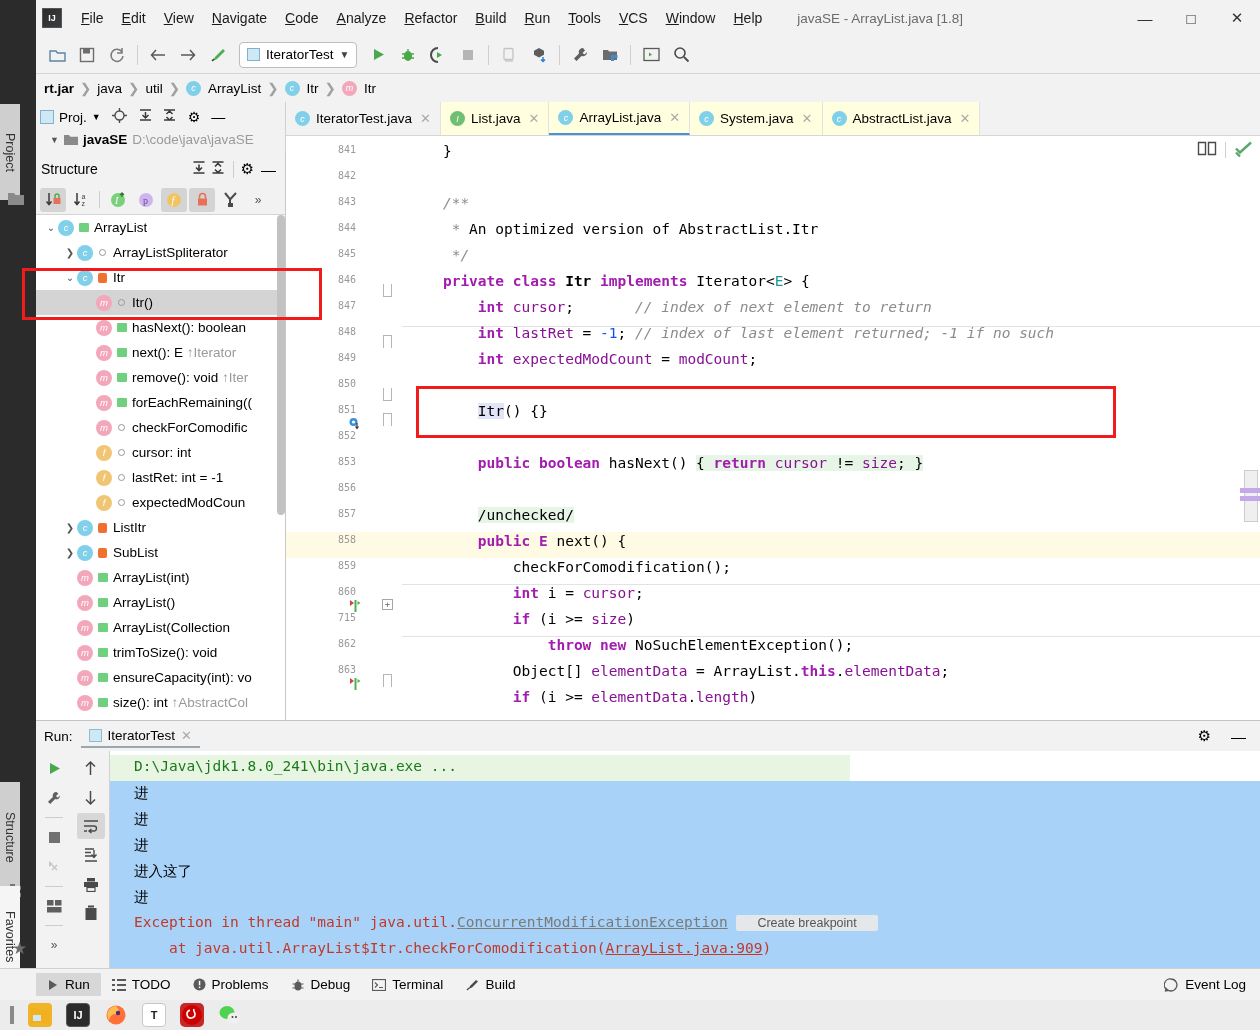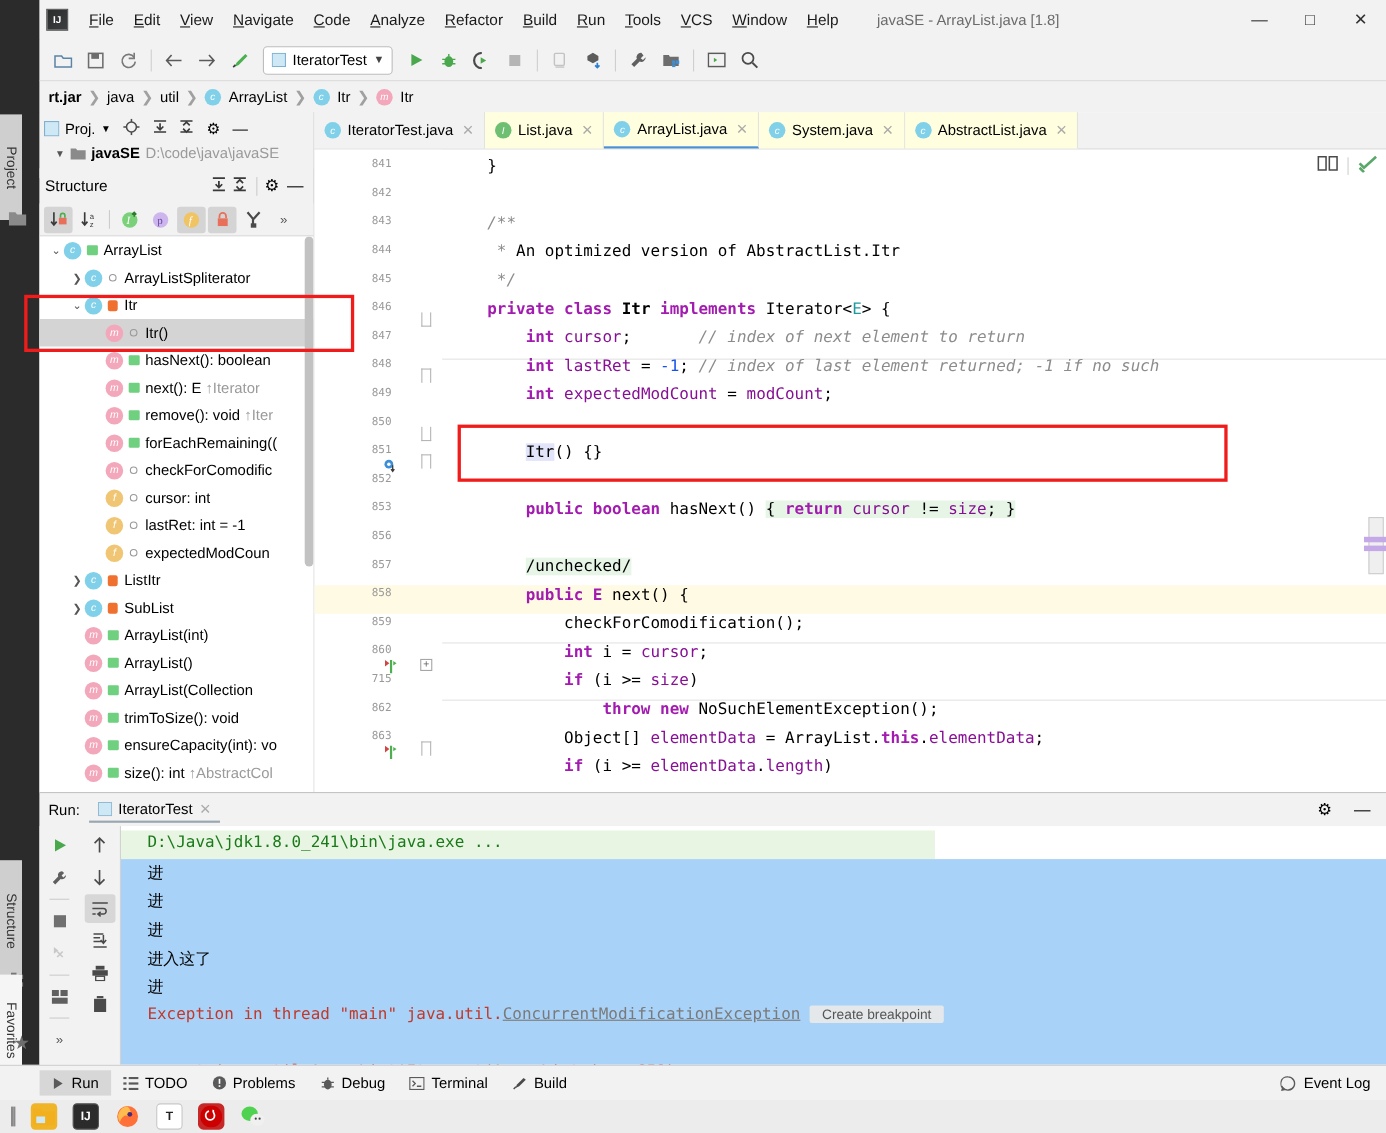--- a/index.html
+++ b/index.html
@@ -123,21 +123,21 @@
     background:#f2f2f2; border-right:1px solid #d2d2d2; }
   .rs-b { width:28px; height:26px; display:flex; align-items:center; justify-content:center; border-radius:3px; }
   .rs-b.on { background:#d7d7d7; }
   .console { flex:1; background:#fff; position:relative; overflow:hidden;
     font-family:"DejaVu Sans Mono","Liberation Mono",monospace; font-size:14.5px; }
   .cline { position:absolute; left:24px; white-space:pre; }
   .selbg { position:absolute; left:0; background:#a8d2f7; }
   .greenbg { position:absolute; left:0; background:#e8f5e2; }
   .cgreen { color:#1a7a1a; } .cred { color:#c0392b; } .clink { text-decoration:underline; color:#7a7a7a; }
   .credlink { color:#c0392b; text-decoration:underline; }
-  .bpchip { display:inline-block; background:#e4e8ea; border-radius:2px; padding:1px 11px; color:#555;
+  .bpchip { display:inline-block; background:#e4e8ea; border-radius:2px; padding:1px 21px; color:#555;
     font-size:12.5px; font-family:"Liberation Sans",sans-serif; }
 
   
   .statusbar { position:absolute; left:0; top:968px; width:1260px; height:32px; background:#f2f2f2;
     display:flex; align-items:center; border-top:1px solid #d0d0d0; padding-left:36px; font-size:13.5px; }
   .sb-item { display:flex; align-items:center; gap:6px; padding:4px 11px; }
   .sb-item.on { background:#d7d7d7; }
   .sb-right { margin-left:auto; margin-right:14px; display:flex; align-items:center; gap:7px; }
 
   
@@ -840,20 +840,21 @@
       <div class="console" id="console">
           <div class="greenbg" style="left: 0px; top: 4px; width: 740px; height: 26px;"></div>
           <div class="selbg" style="top: 30px; width: 100%; height: 208px;"></div>
           <div class="cline" style="top: 7px;"><span class="cgreen">D:\Java\jdk1.8.0_241\bin\java.exe ...</span></div>
           <div class="cline" style="top: 33px;"><span style="color:#000">进</span></div>
           <div class="cline" style="top: 59px;"><span style="color:#000">进</span></div>
           <div class="cline" style="top: 85px;"><span style="color:#000">进</span></div>
           <div class="cline" style="top: 111px;"><span style="color:#000">进入这了</span></div>
           <div class="cline" style="top: 137px;"><span style="color:#000">进</span></div>
           <div class="cline" style="top: 163px; font-size: 14.5px;"><span class="cred">Exception in thread "main" java.util.</span><span class="clink">ConcurrentModificationException</span> <span class="bpchip">Create breakpoint</span></div>
+          <div class="cline" style="top: 189px; font-size: 14.5px;"><span class="cred">    at java.util.ArrayList$Itr.checkForComodification(</span><span class="credlink">ArrayList.java:909</span><span class="cred">)</span></div>
           <div class="cline" style="top: 215px; font-size: 14.5px;"><span class="cred">    at java.util.ArrayList$Itr.next(</span><span class="credlink">ArrayList.java:859</span><span class="cred">)</span></div>
         </div>
     </div>
   </div>
 
   <div class="statusbar">
     <div class="sb-item on">
       <svg width="12" height="12" viewBox="0 0 12 12">
           <path d="M2 1l8 5-8 5z" fill="#5a5a5a"></path>
         </svg>

